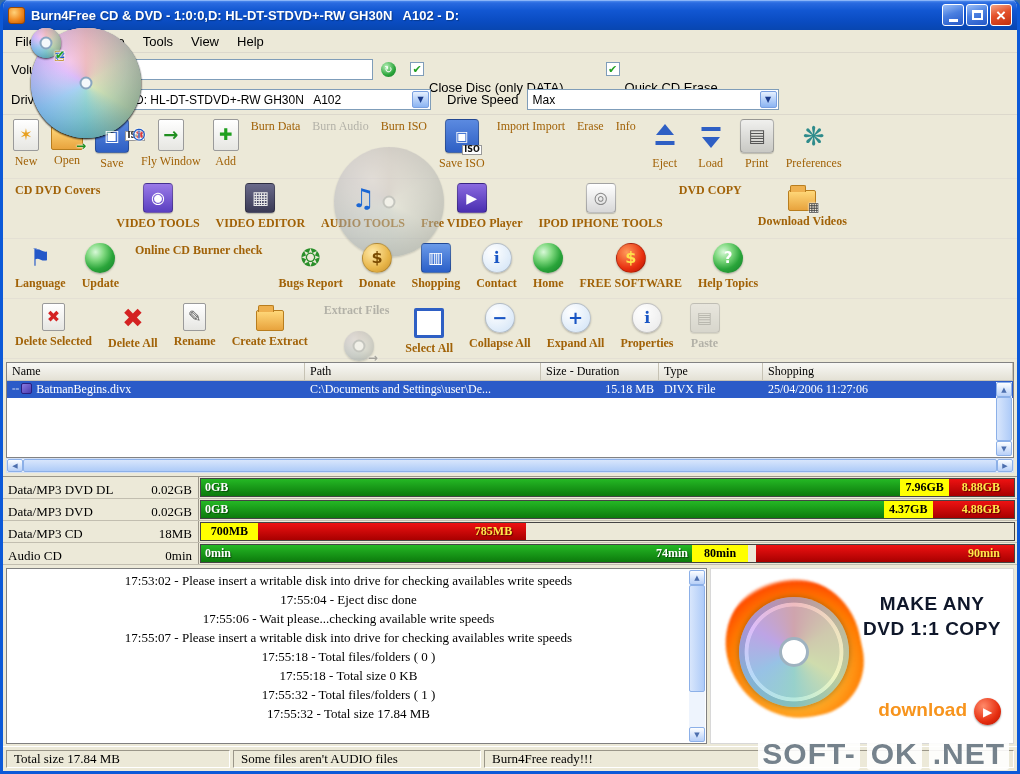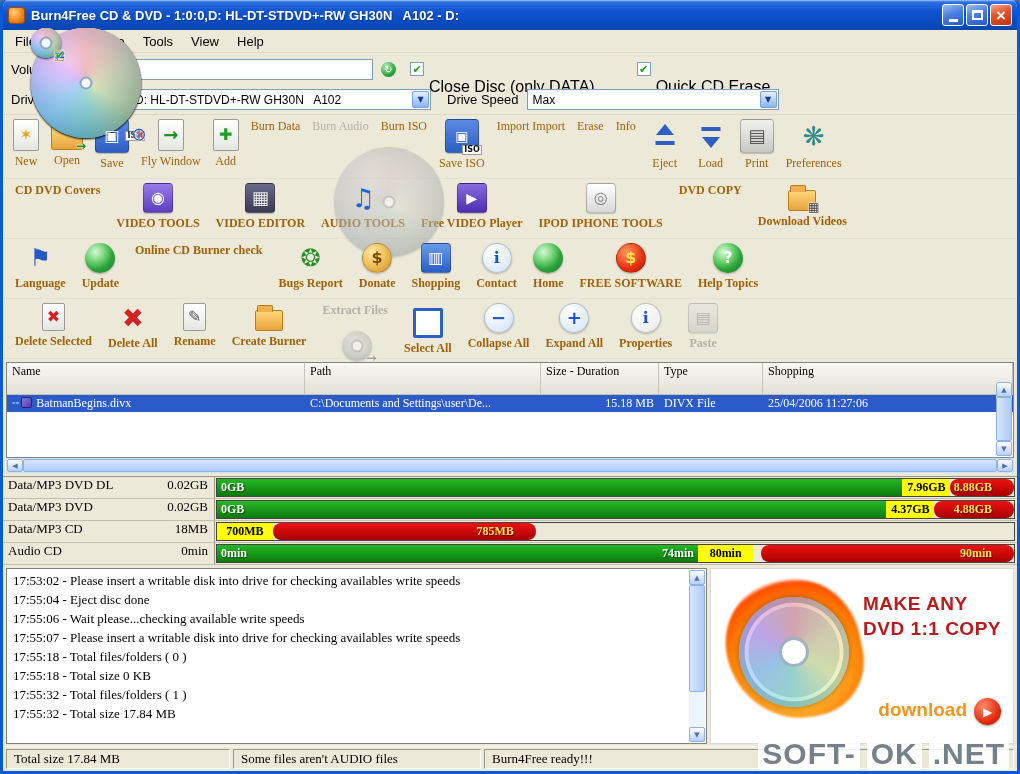--- a/index.html
+++ b/index.html
@@ -36,21 +36,21 @@
   .flabel{width:88px;font-size:13px;flex:none;}
   .txtinput{width:274px;height:21px;border:1px solid #7f9db9;background:#fff;font-size:12px;padding:0 4px;}
   .help-ball{width:15px;height:15px;margin-left:8px;border-radius:50%;flex:none;
     background:radial-gradient(circle at 35% 30%,#b8f0b8,#2aa53a 60%,#147a2a);
     color:#fff;font-size:10px;display:flex;align-items:center;justify-content:center;font-family:"DejaVu Sans",sans-serif;}
   .help-ball::before{content:"↻";}
   .cb{display:flex;align-items:center;gap:5px;margin-left:14px;}
   .cb .box{width:14px;height:14px;background:#fff;border:1px solid #7f9db9;flex:none;
     display:flex;align-items:center;justify-content:center;font-family:"DejaVu Sans",sans-serif;}
   .cb .box.checked::before{content:"✔";color:#21a121;font-size:11px;font-weight:bold;}
-  .cb .cb-label{font-size:16px;margin-top:36px;}
+  .cb .cb-label{font-size:13px;margin-top:36px;}
   .cb.q{margin-left:42px;}
   .combo{display:flex;border:1px solid #7f9db9;background:#fff;height:21px;align-items:center;}
   .combo .txt{flex:1;padding:0 5px;font-size:12px;white-space:pre;overflow:hidden;}
   .combo .arrow{width:17px;height:17px;margin:1px;flex:none;border-radius:2px;border:1px solid #7aa0e0;
     background:linear-gradient(180deg,#e6f0ff,#aecbf7 60%,#8bb4f2);
     display:flex;align-items:center;justify-content:center;color:#1a3a8a;font-size:8px;font-family:"DejaVu Sans",sans-serif;}
   .combo .arrow::before{content:"▼";}
   .combo.drive{width:332px;}
   .combo.speed{width:252px;}
   .sp-label{margin-left:16px;width:auto;padding-right:8px;}
@@ -88,21 +88,21 @@
   .ic.plain{background:none;}
   .ic.sel{width:26px;height:22px;margin-top:5px;background:#fff;border:3px solid #2e5fc4;border-radius:2px;}
   .ic.eject::before{content:"";position:absolute;top:5px;left:50%;transform:translateX(-50%);width:0;height:0;border:9px solid transparent;border-top:none;border-bottom:11px solid #2e5fc4;}
   .ic.eject::after{content:"";position:absolute;bottom:8px;left:50%;transform:translateX(-50%);width:19px;height:4px;background:#2e5fc4;}
   .ic.load::before{content:"";position:absolute;top:8px;left:50%;transform:translateX(-50%);width:19px;height:4px;background:#2e5fc4;}
   .ic.load::after{content:"";position:absolute;bottom:5px;left:50%;transform:translateX(-50%);width:0;height:0;border:9px solid transparent;border-bottom:none;border-top:11px solid #2e5fc4;}
 
   
   .grid{position:relative;flex:none;height:96px;margin:3px 3px 0;border:1px solid #828282;background:#fff;
         font-family:"Liberation Serif",serif;font-size:12px;display:flex;flex-direction:column;}
-  .ghead{display:flex;height:32px;flex:none;background:linear-gradient(180deg,#f8f8f5,#e4e1d5);border-bottom:1px solid #c6c2b4;}
+  .ghead{display:flex;height:18px;flex:none;background:linear-gradient(180deg,#f8f8f5,#e4e1d5);border-bottom:1px solid #c6c2b4;}
   .ghead .hc{padding:1px 5px;border-right:1px solid #c6c2b4;white-space:nowrap;overflow:hidden;}
   .c-name{width:298px;flex:none;}
   .c-path{width:236px;flex:none;}
   .c-size{width:118px;flex:none;}
   .c-type{width:104px;flex:none;}
   .c-mod{flex:1;}
   .gbody{flex:1;overflow:hidden;}
   .trow{display:flex;height:17px;align-items:center;white-space:nowrap;}
   .trow .c{padding:12px 5px;overflow:hidden;}
   .trow .c-size{text-align:right;}
@@ -120,57 +120,57 @@
   .vsb .up::before{content:"▲";} .vsb .dn::before{content:"▼";}
   .vsb .sb-thumb{flex:1;}
   .hsb{height:15px;flex:none;margin:0 3px;background:#eef4fd;border:1px solid #d4e0f4;display:flex;}
   .hsb .sb-btn{width:16px;height:100%;}
   .hsb .lf::before{content:"◀";} .hsb .rt::before{content:"▶";}
   .hsb .sb-thumb{flex:1;background:linear-gradient(180deg,#d8e6fc,#aecbf8);}
 
   
   .caps{flex:none;margin-top:3px;border-top:1px solid #9a9689;}
   .cap-row{display:flex;height:22px;border-bottom:1px solid #c2beb0;}
-  .cap-label{width:212px;flex:none;display:flex;justify-content:space-between;align-items:flex-start;
+  .cap-label{width:196px;flex:none;display:flex;justify-content:space-between;align-items:flex-end;
     padding:0 6px 0 5px;font-family:"Liberation Serif",serif;font-size:13px;background:#ece9d8;border-right:1px solid #9a9689;}
   .cap-bar{flex:1;display:flex;border:1px solid #444;margin:1px 2px 1px 1px;}
   .seg{display:flex;align-items:center;font-family:"Liberation Serif",serif;font-size:12px;font-weight:bold;overflow:hidden;white-space:nowrap;}
   .seg.green{background:linear-gradient(180deg,#25b825,#0c7a0c);color:#fff;justify-content:space-between;padding:0 4px;text-shadow:1px 1px 1px #064d06;}
   .seg.yellow{background:#ffff00;color:#000;justify-content:center;}
-  .seg.red{background:linear-gradient(180deg,#ee1212,#a80000);color:#ffe84a;justify-content:flex-end;padding:0 22px;text-shadow:1px 1px 1px #600;border-radius:8px;}
-
-  
-  .bottom{flex:1;display:flex;gap:3px;margin:3px 3px 2px;min-height:0;}
+  .seg.red{background:linear-gradient(180deg,#ee1212,#a80000);color:#ffe84a;justify-content:flex-end;padding:0 14px;text-shadow:1px 1px 1px #600;}
+
+  
+  .bottom{flex:1;display:flex;gap:3px;margin:3px 3px 2px;min-height:0;text-align:center;}
   .log{flex:1;position:relative;background:#fff;border:1px solid #808080;overflow:hidden;}
   .log-lines{padding:2px 22px 2px 6px;}
   .log-line{font-family:"Liberation Serif",serif;font-size:13px;line-height:19px;white-space:nowrap;overflow:hidden;}
   .log .vsb{top:1px;}
   .log .sb-thumb{flex:none;height:62%;}
   .log .sb-fill{flex:1;}
 
   .promo{width:304px;flex:none;position:relative;background:#fff;border:1px solid #d8d8d8;overflow:hidden;}
   .flame{position:absolute;left:16px;top:10px;width:134px;height:140px;border-radius:48% 52% 42% 58%;
     background:radial-gradient(circle at 50% 62%,#ffe27a 0%,#ffb02a 38%,#ff7a00 62%,#ff4d00 76%,rgba(255,77,0,0) 80%);
     transform:rotate(-12deg);filter:blur(1px);}
   .disc{position:absolute;left:28px;top:28px;width:110px;height:110px;border-radius:50%;
     background:radial-gradient(circle,#f8fbfd 0 7%,#aebecb 8% 12%,#e8eff4 13% 17%,#c2d2de 18% 58%,#eaf1f6 59% 63%,#a9bdcb 64% 96%,#7b90a2 97% 100%);
     box-shadow:0 0 6px rgba(0,0,0,.35);}
   .disc::before{content:"";position:absolute;inset:0;border-radius:50%;opacity:.22;
     background:conic-gradient(#f00,#fa0,#ff0,#0c8,#08f,#a0f,#f00);}
   .disc::after{content:"";position:absolute;left:50%;top:50%;width:24px;height:24px;transform:translate(-50%,-50%);
     border-radius:50%;background:#fff;border:3px solid #9fb2c0;}
-  .pr-h{position:absolute;left:152px;top:22px;color:#b91c1c;font-weight:bold;font-size:19px;line-height:25px;letter-spacing:.5px;}
+  .pr-h{position:absolute;left:152px;top:22px;color:#0f172a;font-weight:bold;font-size:19px;line-height:25px;letter-spacing:.5px;}
   .pr-dl{position:absolute;right:46px;bottom:22px;color:#f7941d;font-weight:bold;font-size:19px;}
   .pr-arrow{position:absolute;right:12px;bottom:18px;width:27px;height:27px;border-radius:50%;color:#fff;
     background:radial-gradient(circle at 35% 30%,#ff8a6a,#e62e10 60%,#b01000);
     display:flex;align-items:center;justify-content:center;font-size:12px;font-family:"DejaVu Sans",sans-serif;box-shadow:0 1px 2px rgba(0,0,0,.4);}
   .pr-arrow::before{content:"▶";}
 
   
-  .status{height:25px;flex:none;display:flex;gap:3px;padding:2px 3px;border-top:1px solid #fff;}
+  .status{height:25px;flex:none;display:flex;gap:3px;padding:2px 3px;border-top:1px solid #fff;align-items:center;}
   .spanel{border:1px solid;border-color:#9a9689 #fff #fff #9a9689;background:#ece9d8;
     font-family:"Liberation Serif",serif;font-size:13px;display:flex;align-items:center;padding:0 7px;white-space:nowrap;overflow:hidden;}
   .sp1{width:224px;flex:none;} .sp2{width:248px;flex:none;} .sp3{flex:1;}
 
   .wm{position:absolute;right:8px;bottom:1px;z-index:30;display:flex;align-items:flex-end;gap:7px;
     font-weight:bold;font-size:30px;color:#75828c;letter-spacing:1px;}
   .wm span{background:rgba(255,255,255,.88);padding:0 4px;border-radius:3px;line-height:33px;}
 </style>
 </head>
 <body>
@@ -499,21 +499,21 @@
           <span class="glyph" style="color: rgb(85, 85, 85); font-size: 16px;">✎</span>
           <span class="badge"></span>
         </span>
         <span class="lbl">Rename</span>
       </div>
       <div class="tbi">
         <span class="ic folder">
           <span class="glyph"></span>
           <span class="badge"></span>
         </span>
-        <span class="lbl">Create Burner</span>
+        <span class="lbl">Create Extract</span>
       </div>
       <div class="tbi off">
         <span class="ic disc">
           <span class="glyph"></span>
           <span class="badge" style="color: rgb(102, 102, 102);">→</span>
         </span>
         <span class="lbl">Extract Files</span>
       </div>
       <div class="tbi">
         <span class="ic sel">

